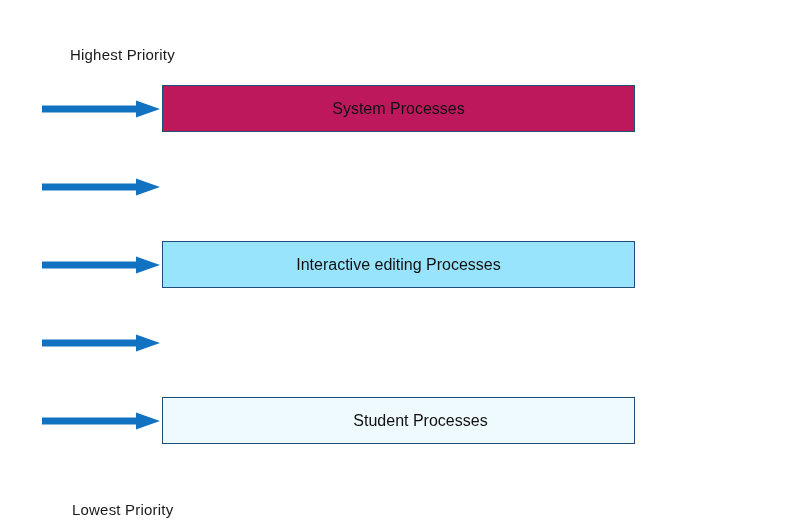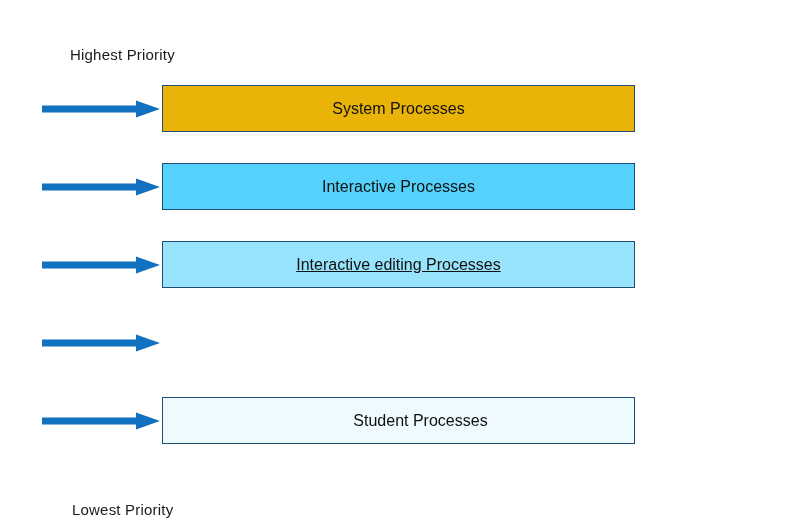--- a/index.html
+++ b/index.html
@@ -71,49 +71,46 @@
 
   <div class="priority-label top">Highest Priority</div>
 
   <div class="rows">
 
     <div class="row">
       <svg class="arrow left" viewBox="0 0 118 18" aria-hidden="true">
         <line x1="0" y1="9" x2="96" y2="9" stroke-width="7"></line>
         <polygon points="94,0.5 118,9 94,17.5"></polygon>
       </svg>
-      <div class="queue-box" style="background: #eab308;">
+      <div class="queue-box" style="background: #be185d;">
         <span>System Processes</span>
       </div>
       <svg class="arrow right" viewBox="0 0 118 18" aria-hidden="true">
         <line x1="0" y1="9" x2="96" y2="9" stroke-width="7"></line>
         <polygon points="94,0.5 118,9 94,17.5"></polygon>
       </svg>
     </div>
 
     <div class="row">
       <svg class="arrow left" viewBox="0 0 118 18" aria-hidden="true">
         <line x1="0" y1="9" x2="96" y2="9" stroke-width="7"></line>
         <polygon points="94,0.5 118,9 94,17.5"></polygon>
       </svg>
-      <div class="queue-box" style="background: rgb(84, 210, 252);">
-        <span>Interactive Processes</span>
-      </div>
       <svg class="arrow right" viewBox="0 0 118 18" aria-hidden="true">
         <line x1="0" y1="9" x2="96" y2="9" stroke-width="7"></line>
         <polygon points="94,0.5 118,9 94,17.5"></polygon>
       </svg>
     </div>
 
     <div class="row">
       <svg class="arrow left" viewBox="0 0 118 18" aria-hidden="true">
         <line x1="0" y1="9" x2="96" y2="9" stroke-width="7"></line>
         <polygon points="94,0.5 118,9 94,17.5"></polygon>
       </svg>
-      <div class="queue-box" style="background: rgb(151, 228, 252); text-decoration: underline;">
+      <div class="queue-box" style="background: rgb(151, 228, 252);">
         <span>Interactive editing Processes</span>
       </div>
       <svg class="arrow right" viewBox="0 0 118 18" aria-hidden="true">
         <line x1="0" y1="9" x2="96" y2="9" stroke-width="7"></line>
         <polygon points="94,0.5 118,9 94,17.5"></polygon>
       </svg>
     </div>
 
     <div class="row">
       <svg class="arrow left" viewBox="0 0 118 18" aria-hidden="true">

